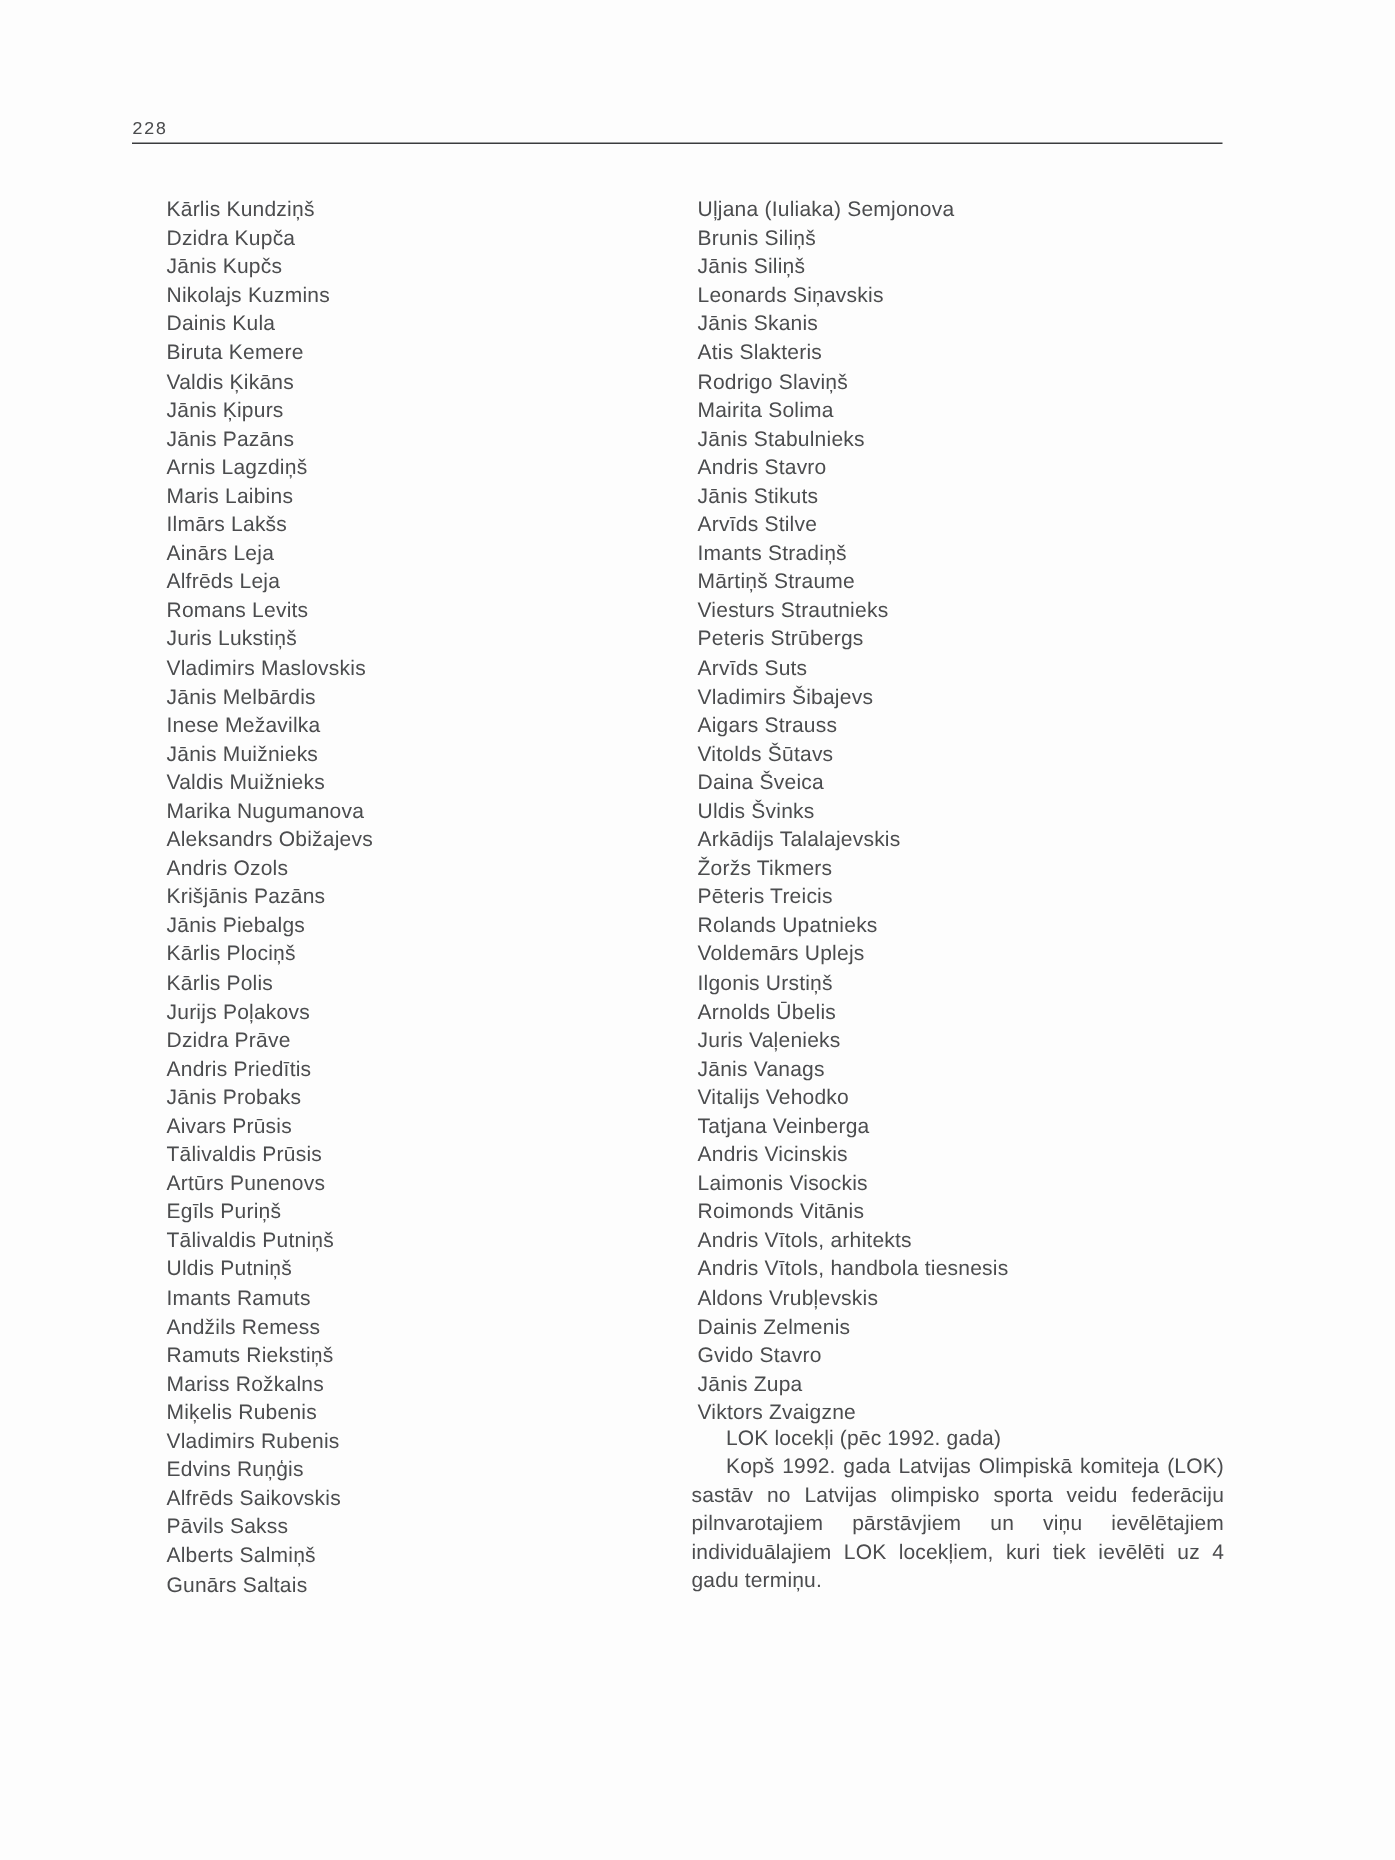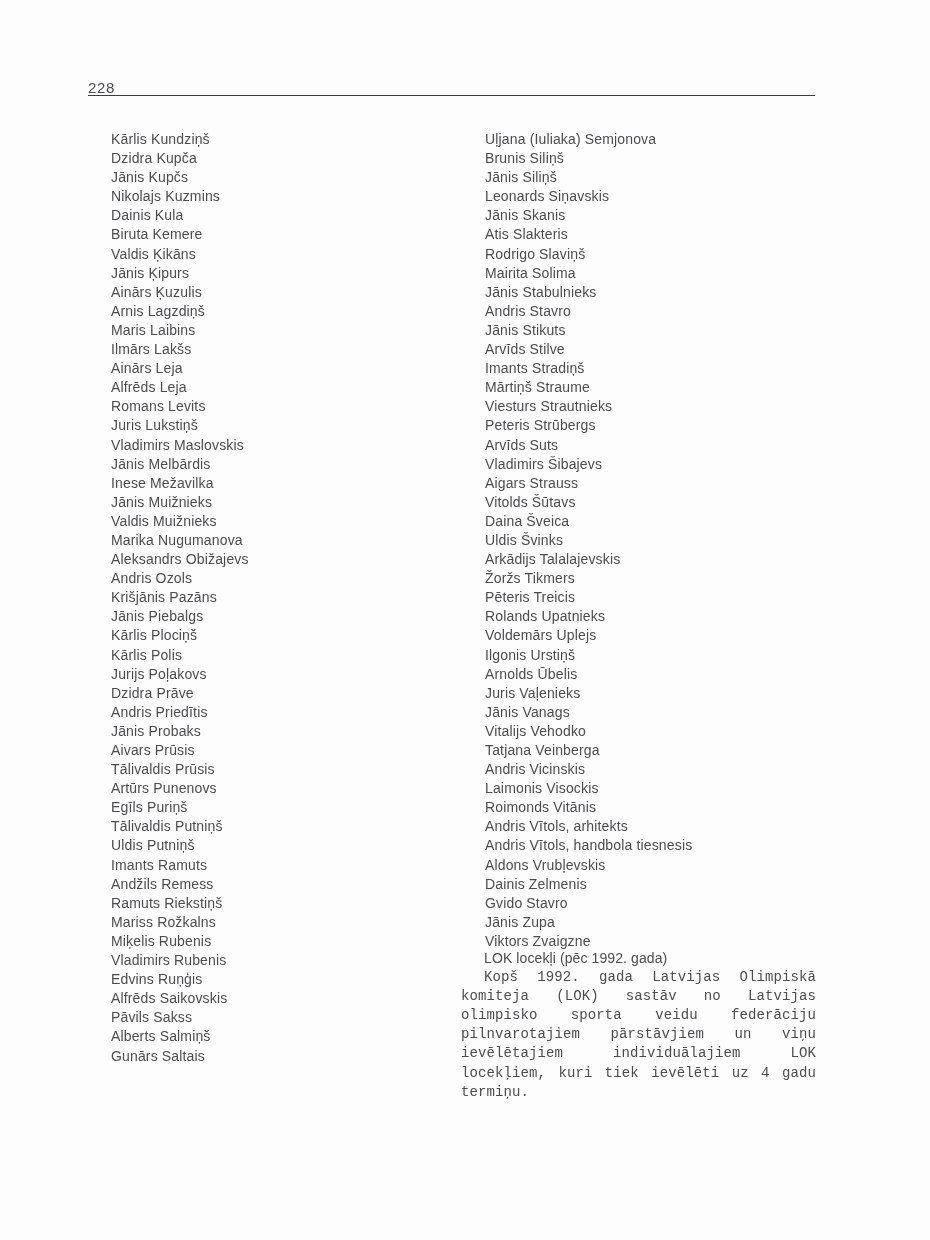--- a/index.html
+++ b/index.html
@@ -13,84 +13,84 @@
     height: 1240px;
     background: #fdfdfd;
     font-family: "Liberation Sans", sans-serif;
     color: #4b4c4e;
     overflow: hidden;
   }
   .page-number {
     position: absolute;
     left: 88px;
     top: 79px;
-    font-size: 15px;
+    font-size: 12px;
     letter-spacing: 0.6px;
     color: #4b4c4e;
+    font-family: Liberation Mono, monospace;
   }
   .header-rule {
     position: absolute;
     left: 88px;
     top: 95px;
     width: 727px;
     height: 0;
     border-top: 1.5px solid #3b3c3e;
   }
   .name-col {
     position: absolute;
     top: 102px;
     font-size: 14px;
     line-height: 19.1px;
     letter-spacing: 0.15px;
     white-space: nowrap;
     margin-top: 28px;
   }
   .col-left  { left: 111px; }
-  .col-right { left: 485px; }
+  .col-right { left: 465px; }
   .name-line { height: 19.1px; }
   .section-block {
     position: absolute;
     left: 461px;
     top: 929px;
     width: 355px;
     font-size: 14px;
     line-height: 19.1px;
     letter-spacing: 0.1px;
     margin-top: 20px;
   }
   .section-heading {
     text-indent: 23px;
     margin: 0;
   }
   .section-paragraph {
     margin: 0;
     text-indent: 23px;
     text-align: justify;
-    font-family: Liberation Mono, monospace;
   }
 </style>
 </head>
 <body>
 
 <div class="page">
 
   <div class="page-number">228</div>
 
   <div class="header-rule"></div>
 
   <div class="name-col col-left">
       <div class="name-line">Kārlis Kundziņš</div>
       <div class="name-line">Dzidra Kupča</div>
       <div class="name-line">Jānis Kupčs</div>
       <div class="name-line">Nikolajs Kuzmins</div>
       <div class="name-line">Dainis Kula</div>
       <div class="name-line">Biruta Kemere</div>
       <div class="name-line">Valdis Ķikāns</div>
       <div class="name-line">Jānis Ķipurs</div>
-      <div class="name-line">Ainārs Ķuzulis</div>
+      <div class="name-line">Jānis Pazāns</div>
       <div class="name-line">Arnis Lagzdiņš</div>
       <div class="name-line">Maris Laibins</div>
       <div class="name-line">Ilmārs Lakšs</div>
       <div class="name-line">Ainārs Leja</div>
       <div class="name-line">Alfrēds Leja</div>
       <div class="name-line">Romans Levits</div>
       <div class="name-line">Juris Lukstiņš</div>
       <div class="name-line">Vladimirs Maslovskis</div>
       <div class="name-line">Jānis Melbārdis</div>
       <div class="name-line">Inese Mežavilka</div>

